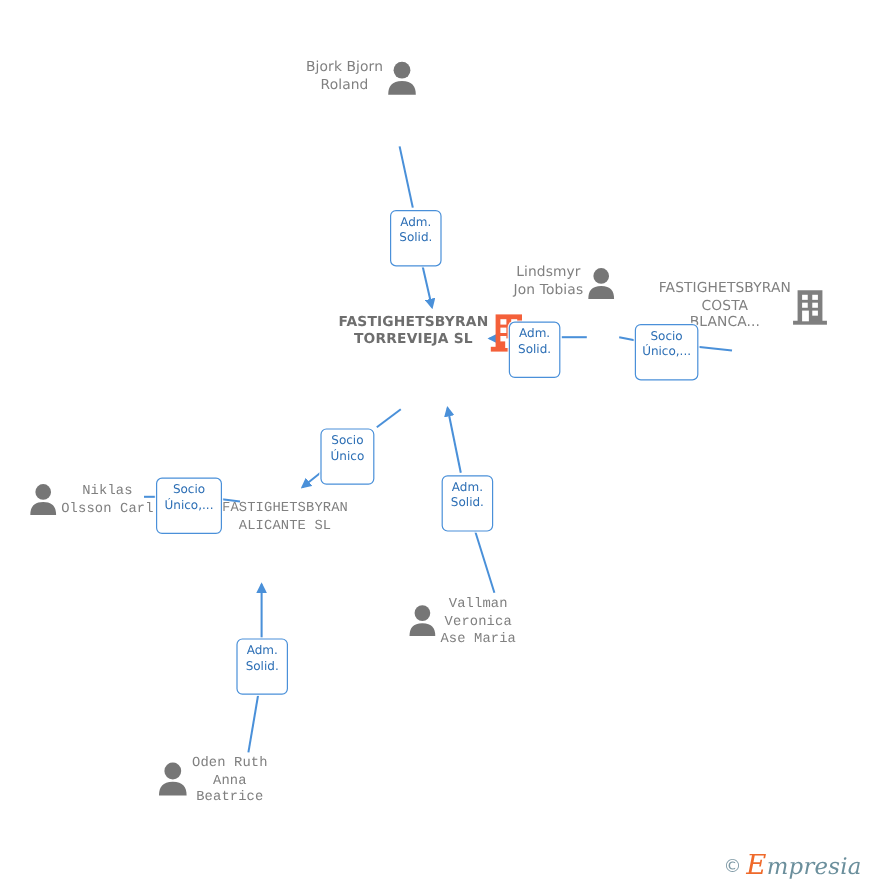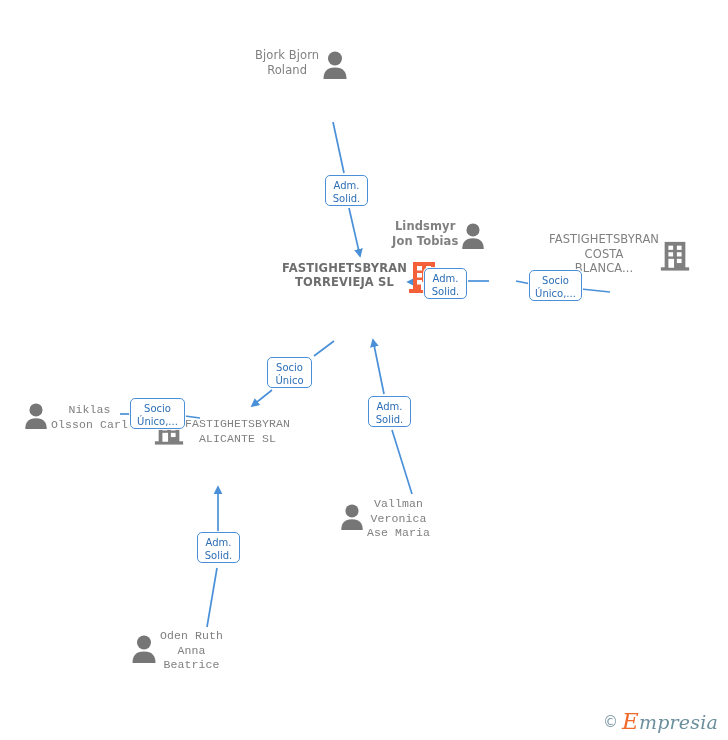--- a/index.html
+++ b/index.html
@@ -66,21 +66,21 @@
   .edge-label {
     position: absolute;
     box-sizing: border-box;
     background: #ffffff;
     border: 1.4px solid #4a90d9;
     border-radius: 5px;
     color: #2d6fb5;
     font-size: 10px;
     line-height: 13px;
     text-align: center;
-    padding: 3px 5px 0 5px;
+    padding: 3px 5px 16px 5px;
     white-space: pre-line;
     box-shadow: 0 0 0 1px rgba(255,255,255,0.9);
   }
 
   
   #watermark {
     position: absolute;
     right: 10px;
     bottom: 8px;
     display: flex;
@@ -168,21 +168,21 @@
         <rect x="19" y="6" width="5" height="4.5" fill="#ffffff"></rect>
         <rect x="10" y="13" width="5" height="4.5" fill="#ffffff"></rect>
         <rect x="19" y="13" width="5" height="4.5" fill="#ffffff"></rect>
         <rect x="10" y="20" width="5" height="4.5" fill="#ffffff"></rect>
         <rect x="19" y="20" width="5" height="4.5" fill="#ffffff"></rect>
         <rect x="14" y="22" width="6" height="8" fill="#ffffff"></rect>
       </svg>
     </span>
   </div>
 
-  <div class="node label-above" style="left:472px; top:219px;font-weight:bold;">
+  <div class="node label-above" style="left:508px; top:219px;">
     <div class="node-label">Lindsmyr
 Jon Tobias</div>
     <span class="icon-wrap">
       <svg width="30" height="28" viewBox="0 0 32 30" xmlns="http://www.w3.org/2000/svg">
         <circle cx="16" cy="8.5" r="7" fill="#767676"></circle>
         <path d="M16 17.5 C 7.5 17.5 4.5 22 4.5 29 L 27.5 29 C 27.5 22 24.5 17.5 16 17.5 Z" fill="#767676"></path>
       </svg>
     </span>
   </div>
 

